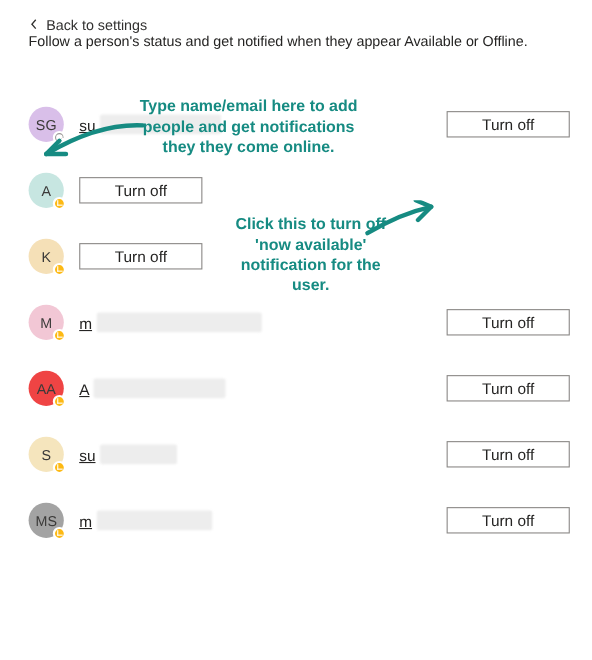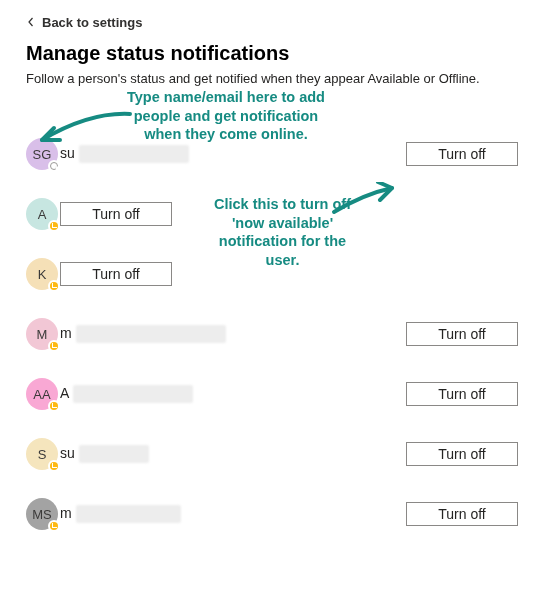--- a/index.html
+++ b/index.html
@@ -19,21 +19,21 @@
     color:var(--text-dark);
     background:#fff;
     width:538px;
     height:600px;
     overflow:hidden;
     position:relative;
   }
   .wrap{padding:14px 20px 20px 26px;}
   .back{
     display:inline-flex;align-items:center;gap:6px;
-    color:#323130;font-size:13px;cursor:pointer;font-weight:bold;
+    color:#323130;font-size:13px;cursor:pointer;
   }
   .back svg{width:10px;height:10px;}
   h1{
     font-size:20px;font-weight:600;margin:12px 0 6px 0;
     color:#000;
   }
   .desc{font-size:13px;color:var(--text-dark);margin:0 0 52px 0;}
   .search{
     position:relative;
     background:var(--gray-bg);
@@ -45,21 +45,21 @@
   .search input{
     border:0;background:transparent;outline:none;
     font-size:14px;color:#717171;width:100%;
     font-family:inherit;
   }
   .search-icon{
     position:absolute;right:10px;top:50%;transform:translateY(-50%);
     width:16px;height:16px;color:#000;
   }
   .list{display:flex;flex-direction:column;gap:28px;}
-  .row{display:flex;align-items:center;gap:2px;}
+  .row{display:flex;align-items:center;gap:14px;}
   .avatar-wrap{position:relative;width:32px;height:32px;flex:0 0 32px;}
   .avatar{
     width:32px;height:32px;border-radius:50%;
     display:flex;align-items:center;justify-content:center;
     font-size:13px;font-weight:500;color:#3b3a39;
   }
   .presence{
     position:absolute;right:-2px;bottom:-2px;
     width:12px;height:12px;border-radius:50%;
     border:2px solid #fff;
@@ -80,21 +80,21 @@
     padding-top:0;
   }
   .presence.away{
     background:#fdb913;
   }
   .presence.away::after{
     content:"";position:absolute;left:50%;top:50%;
     width:4px;height:4px;border-left:1.5px solid #fff;border-bottom:1.5px solid #fff;
     transform:translate(-40%,-60%);
   }
-  .name-cell{display:flex;align-items:flex-start;gap:4px;flex:1;min-width:0;}
+  .name-cell{display:flex;align-items:flex-end;gap:4px;flex:1;min-width:0;text-decoration:underline;}
   .name-frag{font-size:14px;color:#252423;}
   .blur{
     height:18px;border-radius:2px;
     background:var(--blur);
     filter:blur(1px);
   }
   .btn{
     flex:0 0 112px;height:24px;
     border:1px solid var(--border);background:#fff;
     font-size:14px;color:#252423;cursor:pointer;
@@ -121,21 +121,20 @@
 <body>
 
 <div class="wrap">
   <div class="back">
     <svg viewBox="0 0 10 10">
         <path d="M6.5 1 L3 5 L6.5 9" fill="none" stroke="#323130" stroke-width="1.2"></path>
       </svg>
     <span>Back to settings</span>
   </div>
 
-  <h1>Manage status notifications</h1>
   <p class="desc">Follow a person's status and get notified when they appear Available or Offline.</p>
 
 
   <div class="list" id="list">
       <div class="row">
         <div class="avatar-wrap">
           <div class="avatar" style="background: rgb(217, 191, 233);">SG</div>
           <div class="presence offline"></div>
         </div>
         <div class="name-cell">
@@ -164,21 +163,21 @@
           <div class="presence away"></div>
         </div>
         <div class="name-cell">
           <span class="name-frag">m</span>
           <span class="blur" style="width: 150px;"></span>
         </div>
         <button class="btn">Turn off</button>
       </div>
       <div class="row">
         <div class="avatar-wrap">
-          <div class="avatar" style="background: #f9a8d4;">AA</div>
+          <div class="avatar" style="background: #ef4444;">AA</div>
           <div class="presence away"></div>
         </div>
         <div class="name-cell">
           <span class="name-frag">A</span>
           <span class="blur" style="width: 120px;"></span>
         </div>
         <button class="btn">Turn off</button>
       </div>
       <div class="row">
         <div class="avatar-wrap">
@@ -198,21 +197,21 @@
         </div>
         <div class="name-cell">
           <span class="name-frag">m</span>
           <span class="blur" style="width: 105px;"></span>
         </div>
         <button class="btn">Turn off</button>
       </div>
     </div>
 </div>
 
-<div class="annot" id="annot1">Type name/email here to add people and get notification when they come online.</div>
+<div class="annot" id="annot1">Type name/email here to add people and get notifications they they come online.</div>
 <svg class="arrow" style="left:34px;top:106px;width:100px;height:42px" viewBox="0 0 100 42">
   <path d="M96 8 Q55 6 8 34" fill="none" stroke="var(--annot)" stroke-width="4" stroke-linecap="round"></path>
   <path d="M8 34 L20 22 M8 34 L26 34" fill="none" stroke="var(--annot)" stroke-width="4" stroke-linecap="round"></path>
 </svg>
 
 <div class="annot" id="annot2">Click this to turn off 'now available' notification for the user.</div>
 <svg class="arrow" style="left:330px;top:182px;width:70px;height:34px" viewBox="0 0 70 34">
   <path d="M4 30 Q34 12 62 6" fill="none" stroke="var(--annot)" stroke-width="4" stroke-linecap="round"></path>
   <path d="M62 6 L48 0 M62 6 L50 18" fill="none" stroke="var(--annot)" stroke-width="4" stroke-linecap="round"></path>
 </svg>

